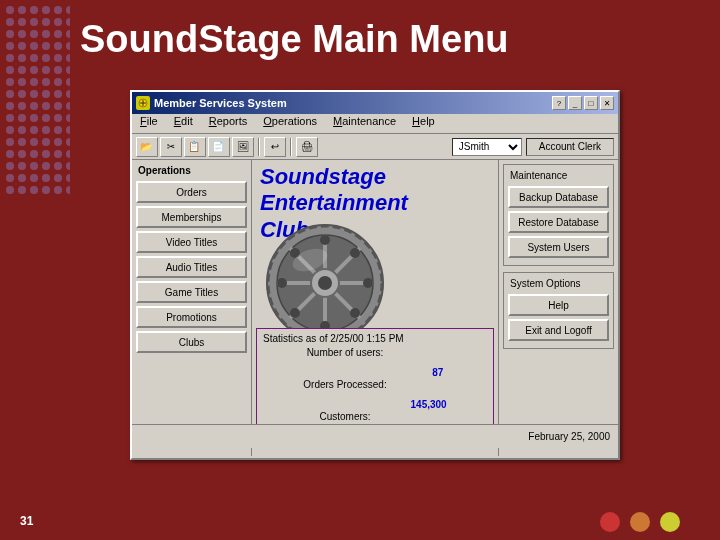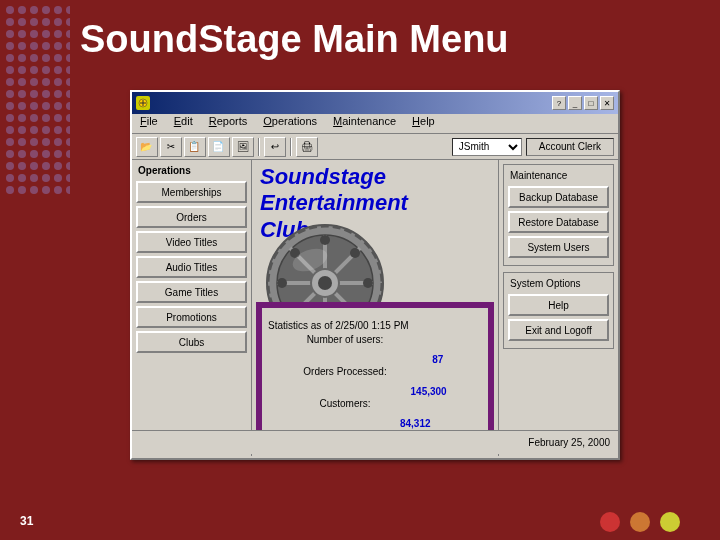--- a/index.html
+++ b/index.html
@@ -252,22 +252,22 @@
       color: #0000cc;
       font-family: Arial, sans-serif;
       line-height: 1.2;
       margin-bottom: 4px;
     }
     .stats-box {
       position: absolute;
       bottom: 8px;
       left: 4px;
       right: 4px;
-      border: 6px solid #701a75;
-      padding: 12px 6px;
+      border: 1px solid #701a75;
+      padding: 4px 6px;
       background: #d4d0c8;
     }
     .stats-title {
       font-size: 10px;
       font-family: Tahoma, Arial;
       margin-bottom: 3px;
     }
     .stats-row {
       display: flex;
       justify-content: center;
@@ -298,21 +298,21 @@
       height: 24px;
       background: #d4d0c8;
       border-top: 1px solid #808080;
       display: flex;
       align-items: center;
       justify-content: flex-end;
       padding: 0 8px;
       font-size: 10px;
       font-family: Tahoma, Arial;
       position: absolute;
-      bottom: 4px;
+      bottom: 10px;
       left: 0;
       right: 0;
     }
 
     
     .film-reel-svg {
       width: 130px;
       height: 130px;
     }
 
@@ -355,20 +355,21 @@
 
     <div class="titlebar">
       <div class="titlebar-left">
         <div class="titlebar-icon">
           <svg width="10" height="10">
               <circle cx="5" cy="5" r="4" fill="#ffcc00" stroke="#333" stroke-width="0.5"></circle>
               <line x1="5" y1="2" x2="5" y2="8" stroke="#333" stroke-width="1"></line>
               <line x1="2" y1="5" x2="8" y2="5" stroke="#333" stroke-width="1"></line>
             </svg>
         </div>
+        <span class="titlebar-title">Member Services System</span>
       </div>
       <div class="titlebar-buttons">
         <button class="titlebar-btn">?</button>
         <button class="titlebar-btn">_</button>
         <button class="titlebar-btn">□</button>
         <button class="titlebar-btn">✕</button>
       </div>
     </div>
 
     <div class="menubar">
@@ -395,22 +396,22 @@
           <option>JSmith</option>
         </select>
         <div class="toolbar-label">Account Clerk</div>
       </div>
     </div>
 
     <div class="main-content">
 
       <div class="left-panel">
         <div class="panel-title">Operations</div>
+        <button class="win-btn">Orders</button>
         <button class="win-btn">Memberships</button>
-        <button class="win-btn">Orders</button>
         <button class="win-btn">Video Titles</button>
         <button class="win-btn">Audio Titles</button>
         <button class="win-btn">Game Titles</button>
         <button class="win-btn">Promotions</button>
         <button class="win-btn">Clubs</button>
       </div>
 
       <div class="center-panel">
         <div class="soundstage-title">
           <span>Soundstage</span><br>

